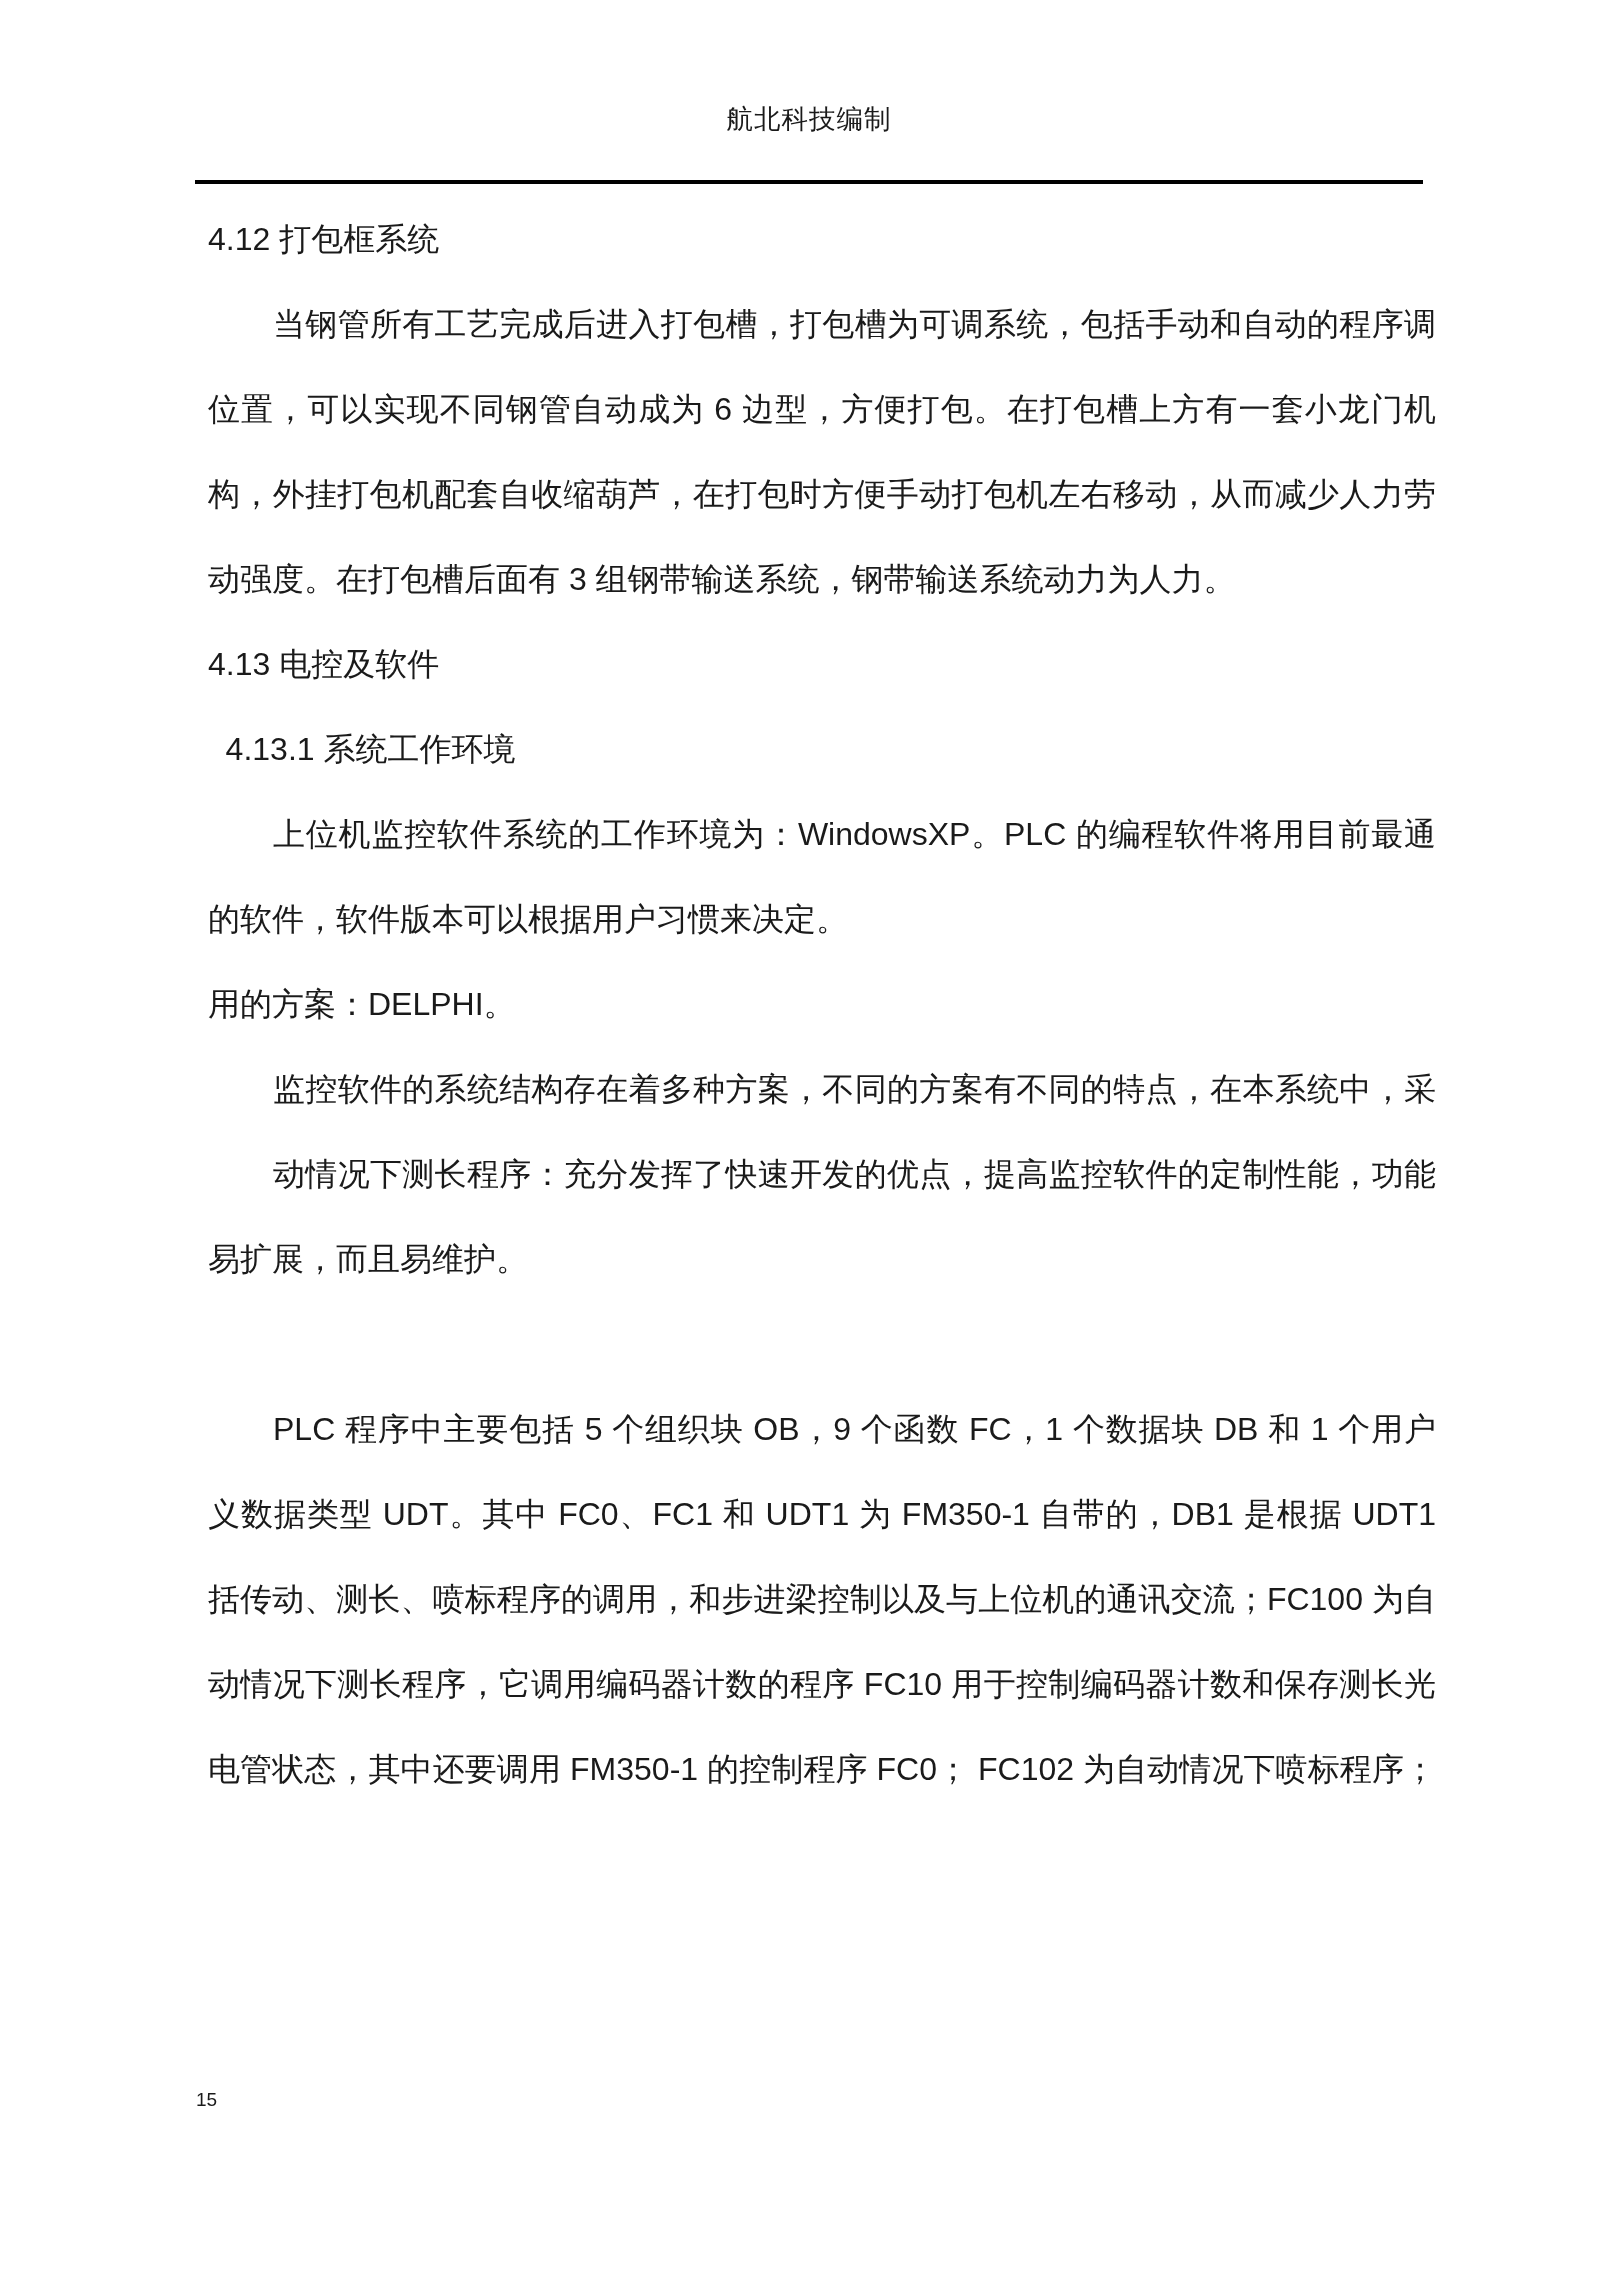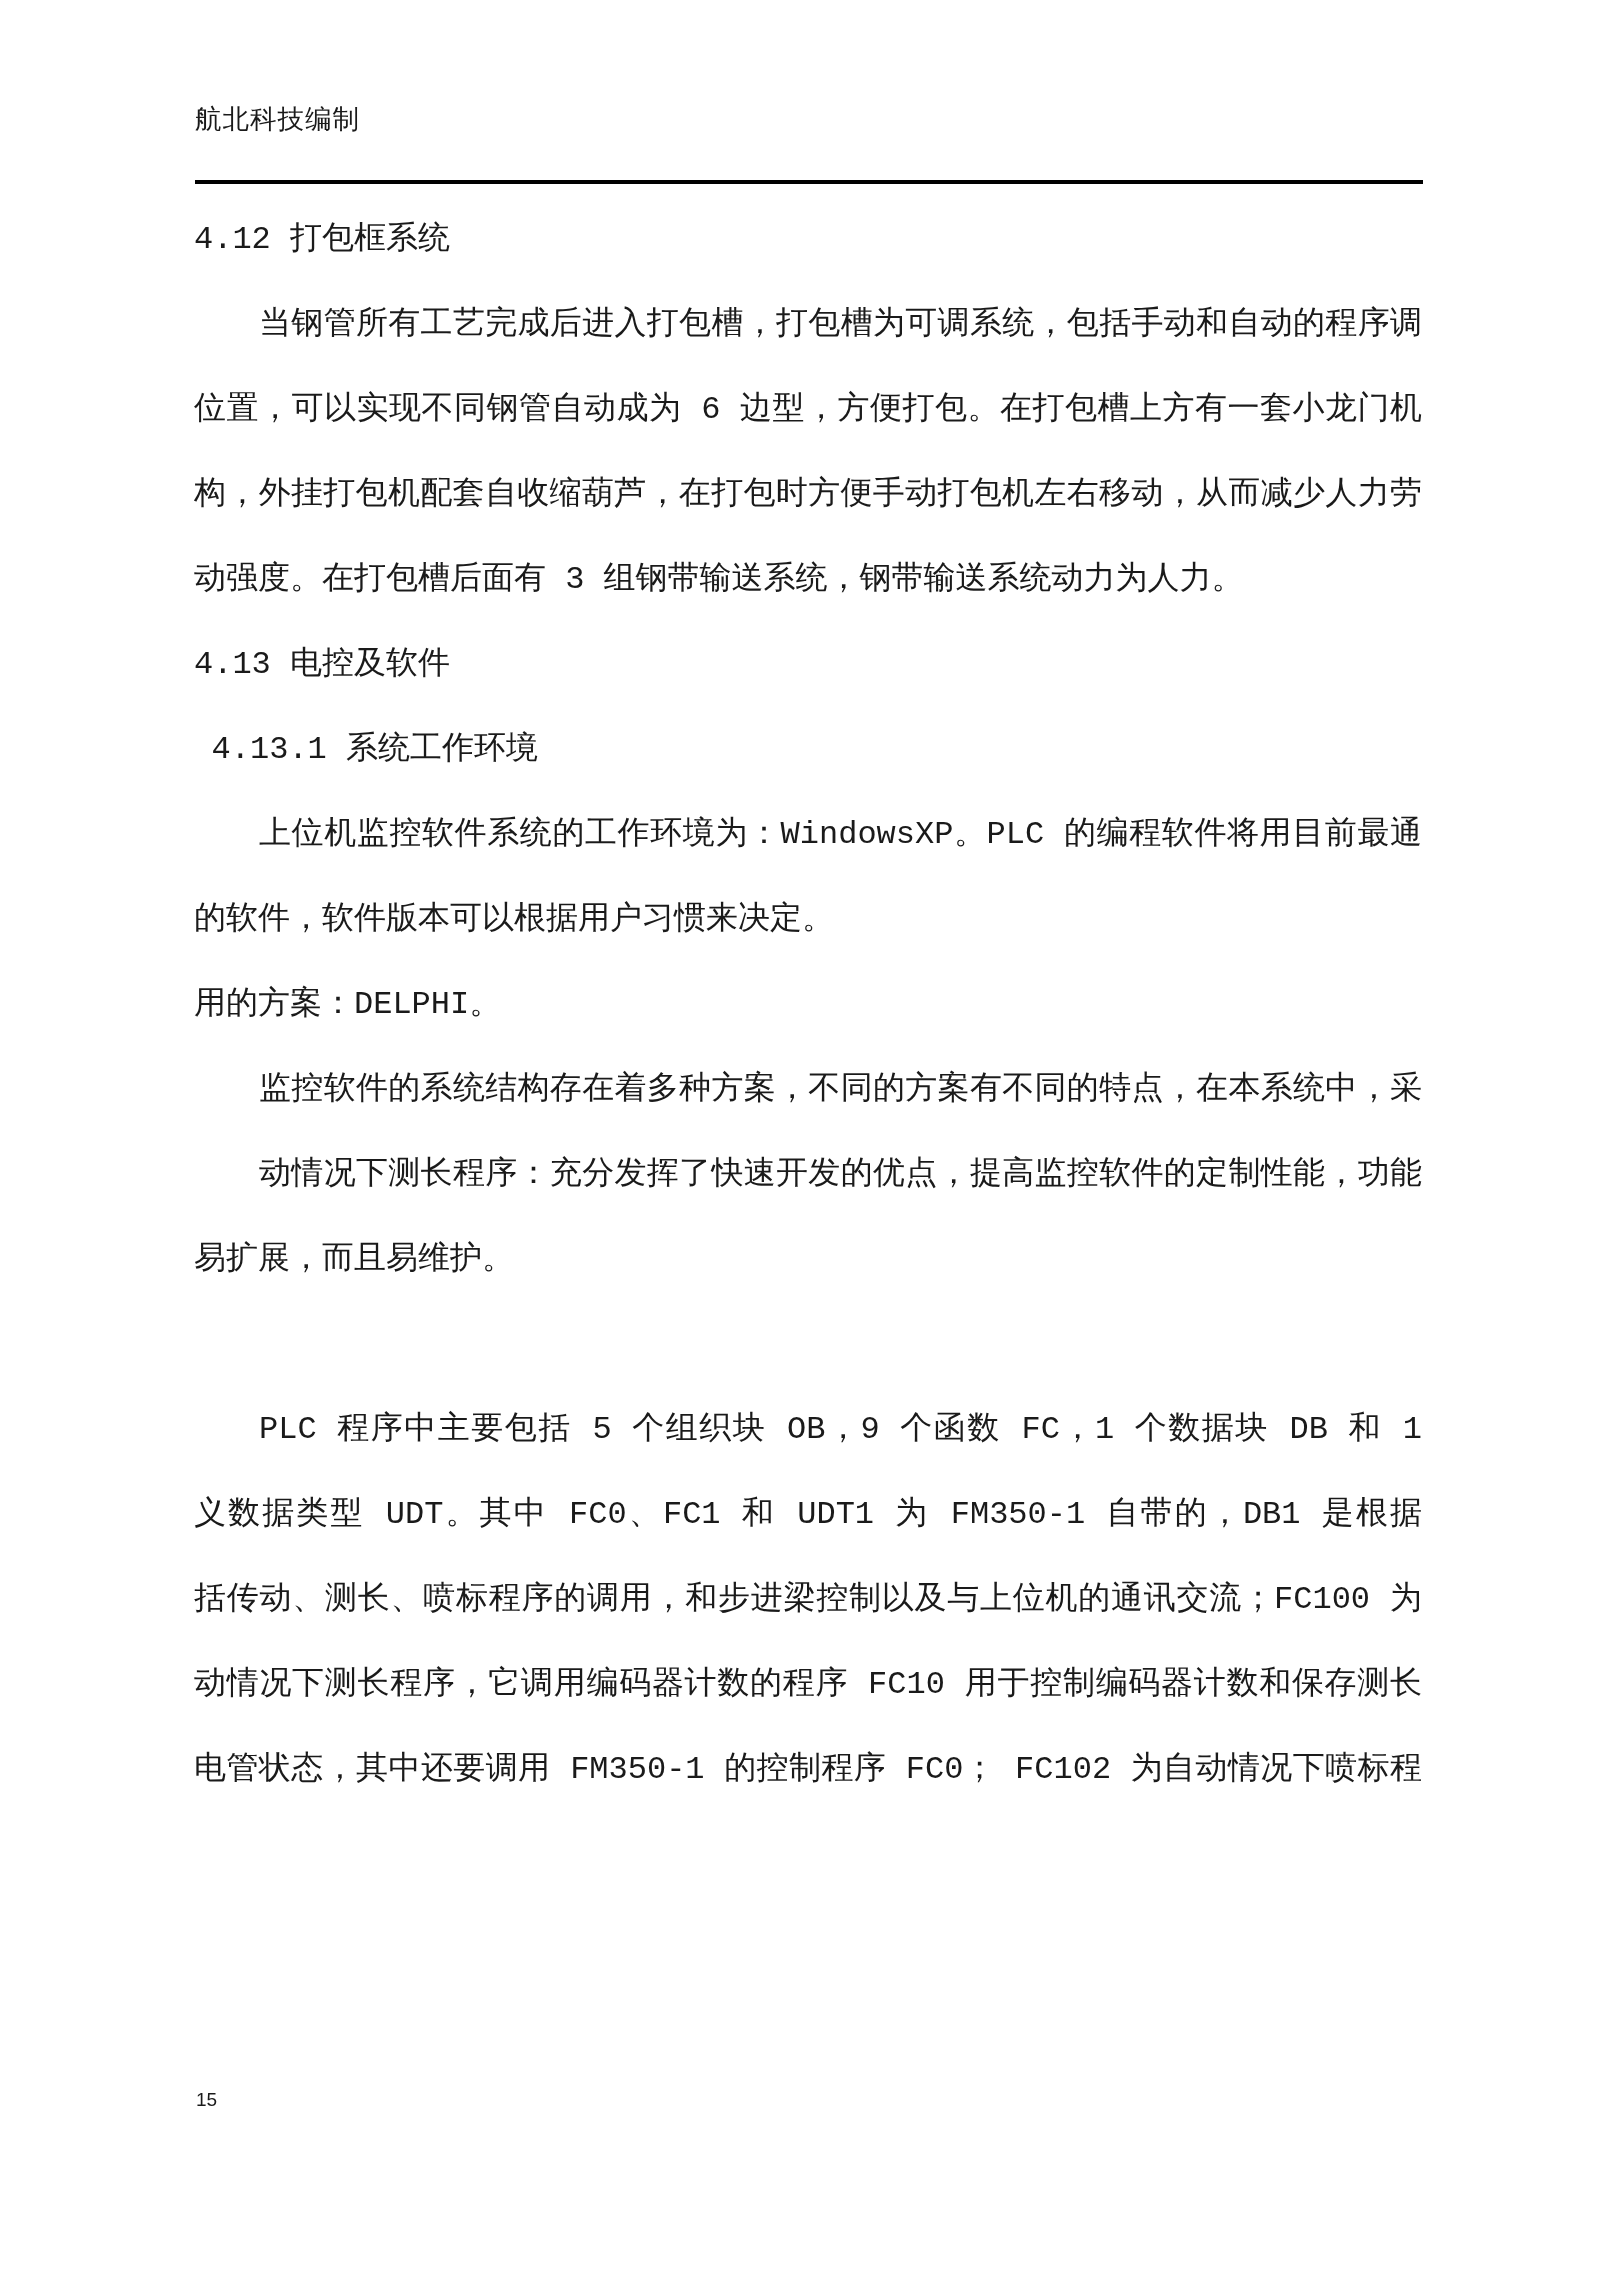--- a/index.html
+++ b/index.html
@@ -9,38 +9,38 @@
     background: #ffffff;
     position: relative;
     font-family: "Liberation Sans", "DejaVu Sans", sans-serif;
     color: #1a1a1a;
   }
   .page-header {
     position: absolute;
     left: 195px;
     top: 102px;
     width: 1228px;
+    text-align: center;
     font-size: 26.5px;
     line-height: 35px;
     letter-spacing: 1px;
   }
   .header-rule {
     position: absolute;
     left: 195px;
     top: 180px;
     width: 1228px;
     height: 3.9px;
     background: #000000;
   }
   .doc-body {
     position: absolute;
-    left: 194px;
+    left: 208px;
     top: 197px;
     width: 1228px;
-    font-family: Liberation Mono, monospace;
   }
   .ln {
     height: 85px;
     line-height: 85px;
     font-size: 32px;
     overflow: hidden;
     white-space: normal;
   }
   .jy { text-align: justify; text-align-last: justify; }
   .ind { text-indent: 65px; }

